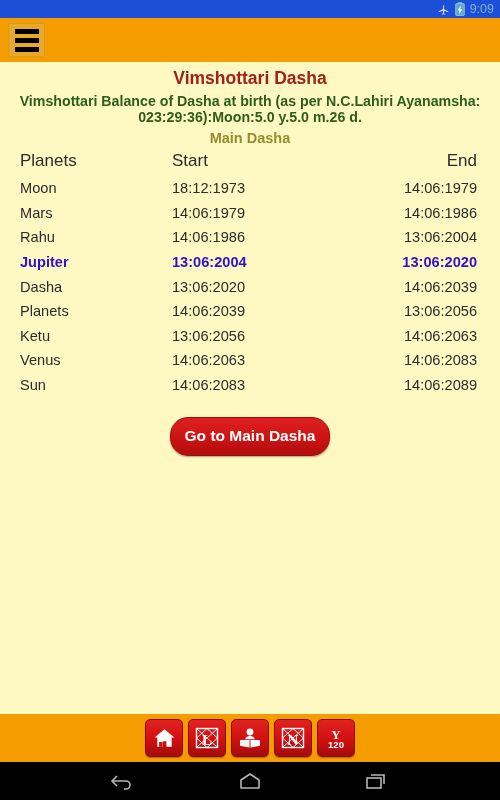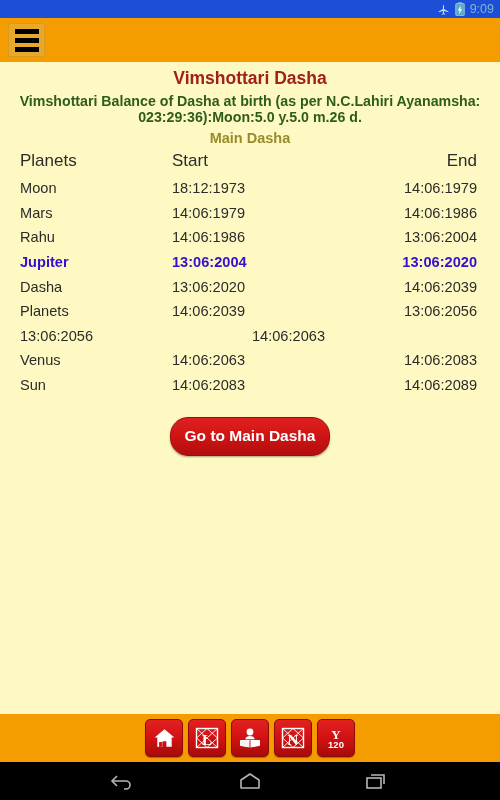--- a/index.html
+++ b/index.html
@@ -273,20 +273,21 @@
           <span class="cell col-planet">Dasha</span>
           <span class="cell col-start">13:06:2020</span>
           <span class="cell col-end">14:06:2039</span>
         </div>
         <div class="row">
           <span class="cell col-planet">Planets</span>
           <span class="cell col-start">14:06:2039</span>
           <span class="cell col-end">13:06:2056</span>
         </div>
         <div class="row">
+          <span class="cell col-planet">Ketu</span>
           <span class="cell col-start">13:06:2056</span>
           <span class="cell col-end">14:06:2063</span>
         </div>
         <div class="row">
           <span class="cell col-planet">Venus</span>
           <span class="cell col-start">14:06:2063</span>
           <span class="cell col-end">14:06:2083</span>
         </div>
         <div class="row">
           <span class="cell col-planet">Sun</span>

